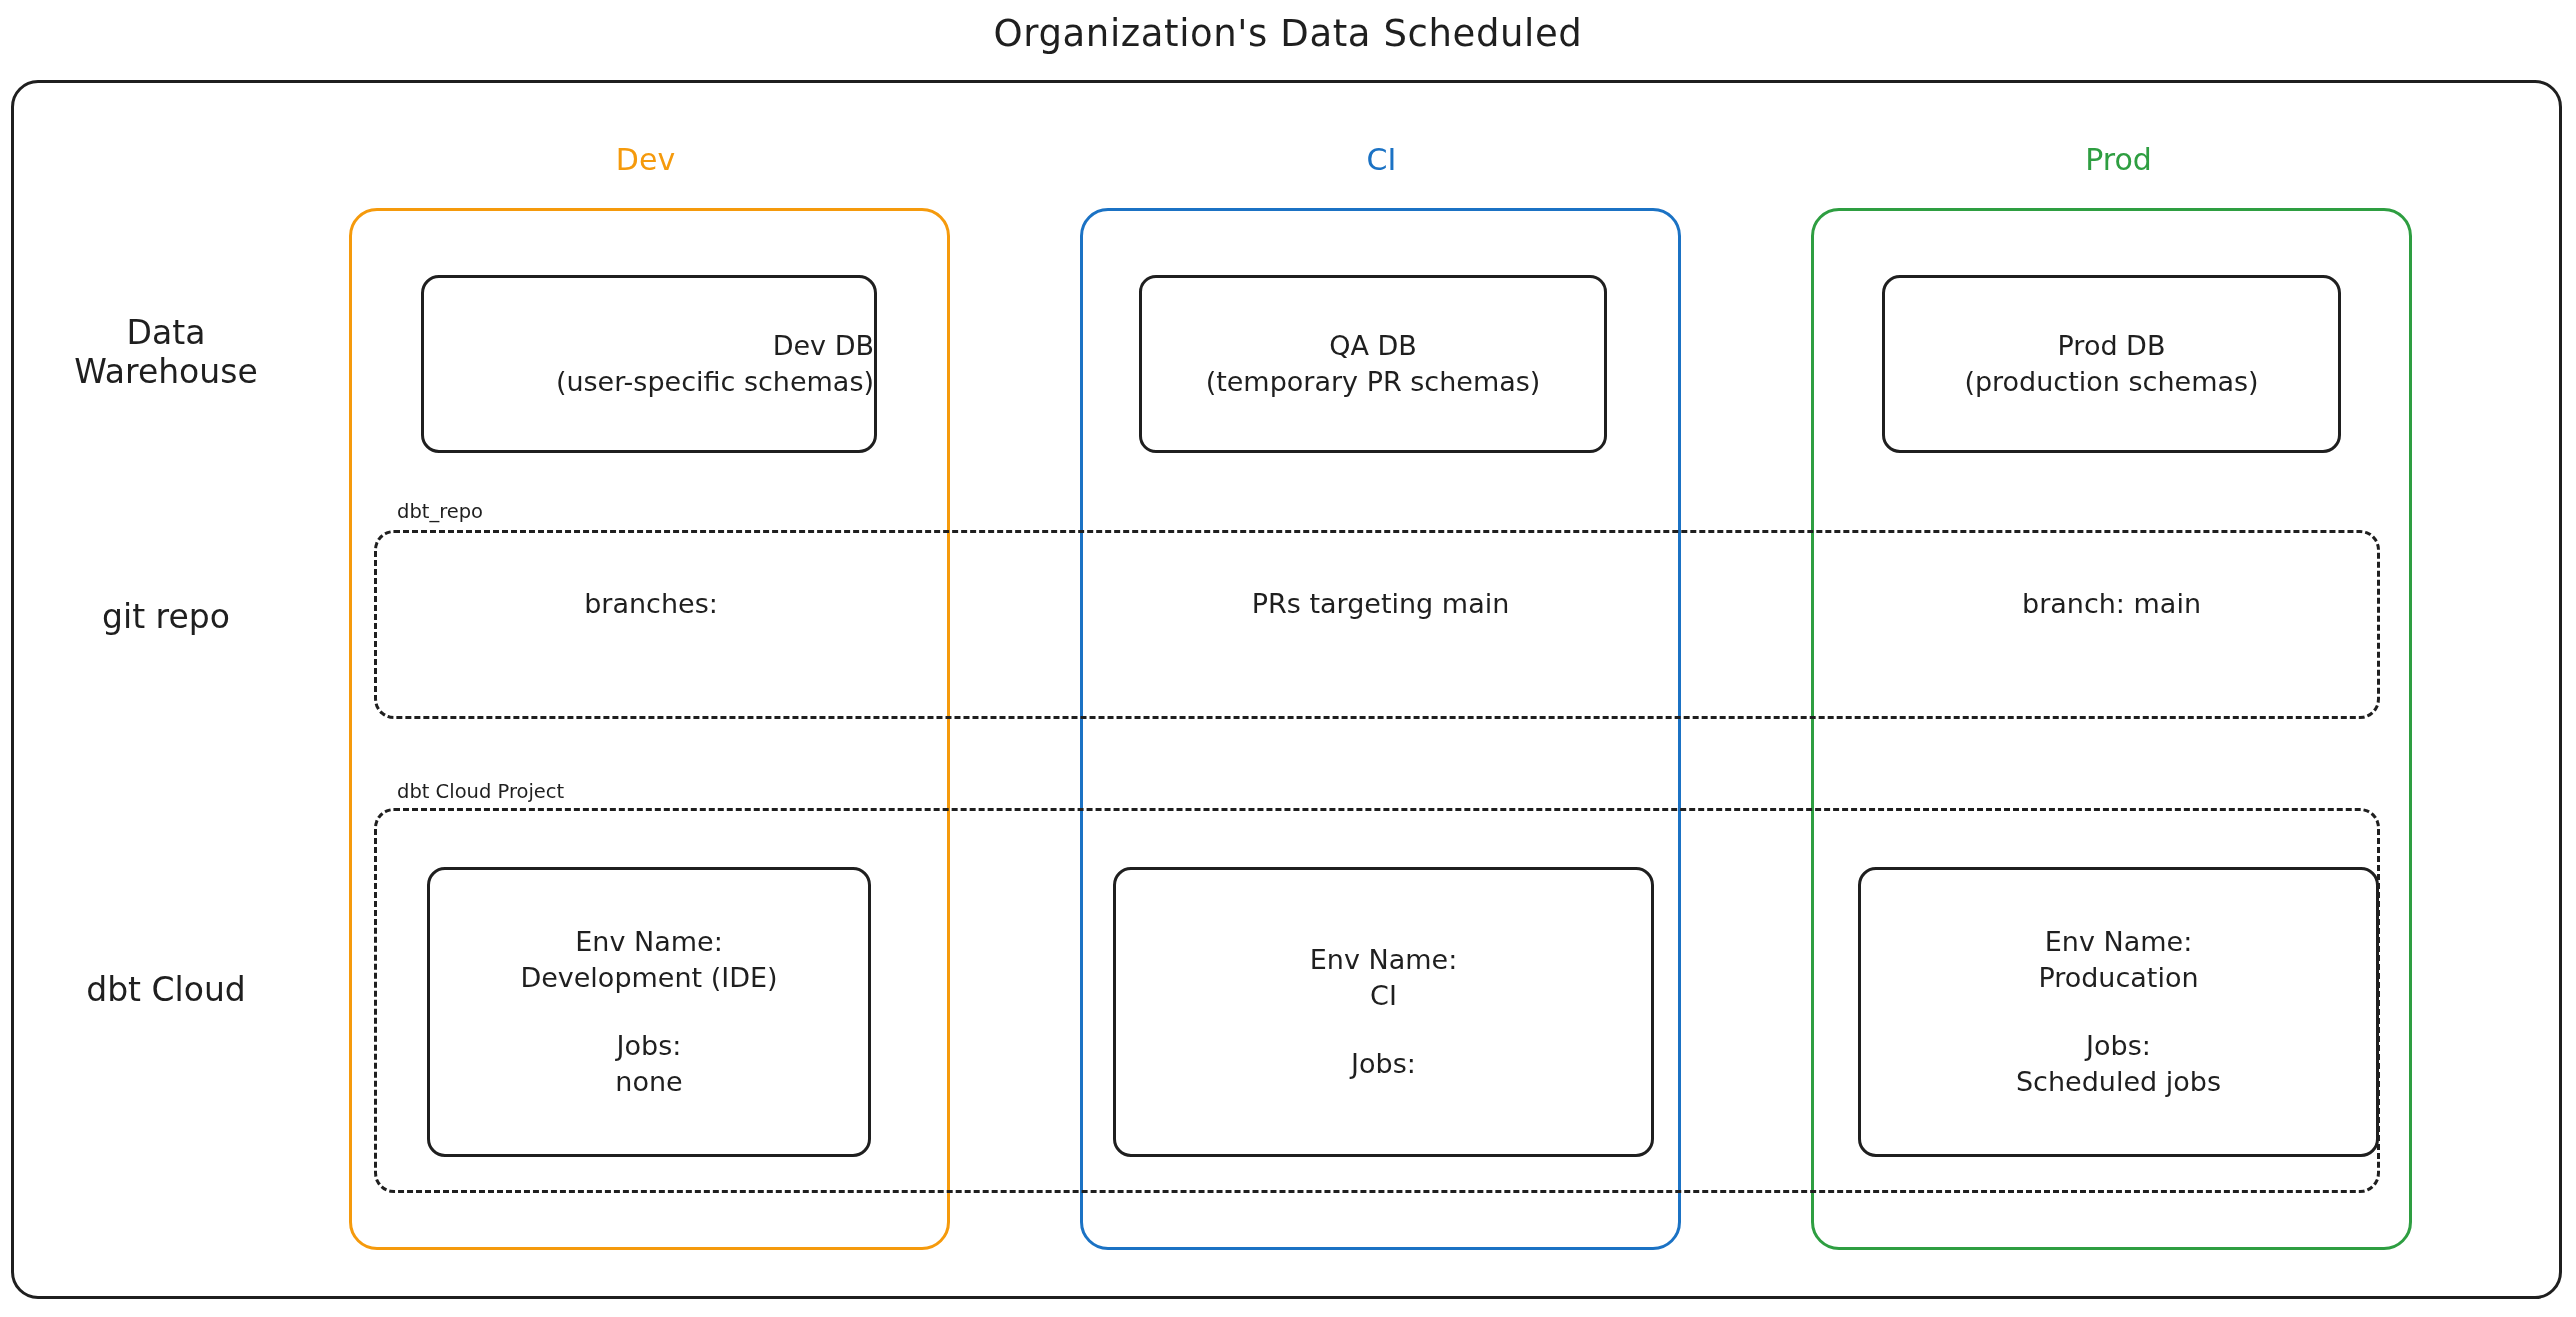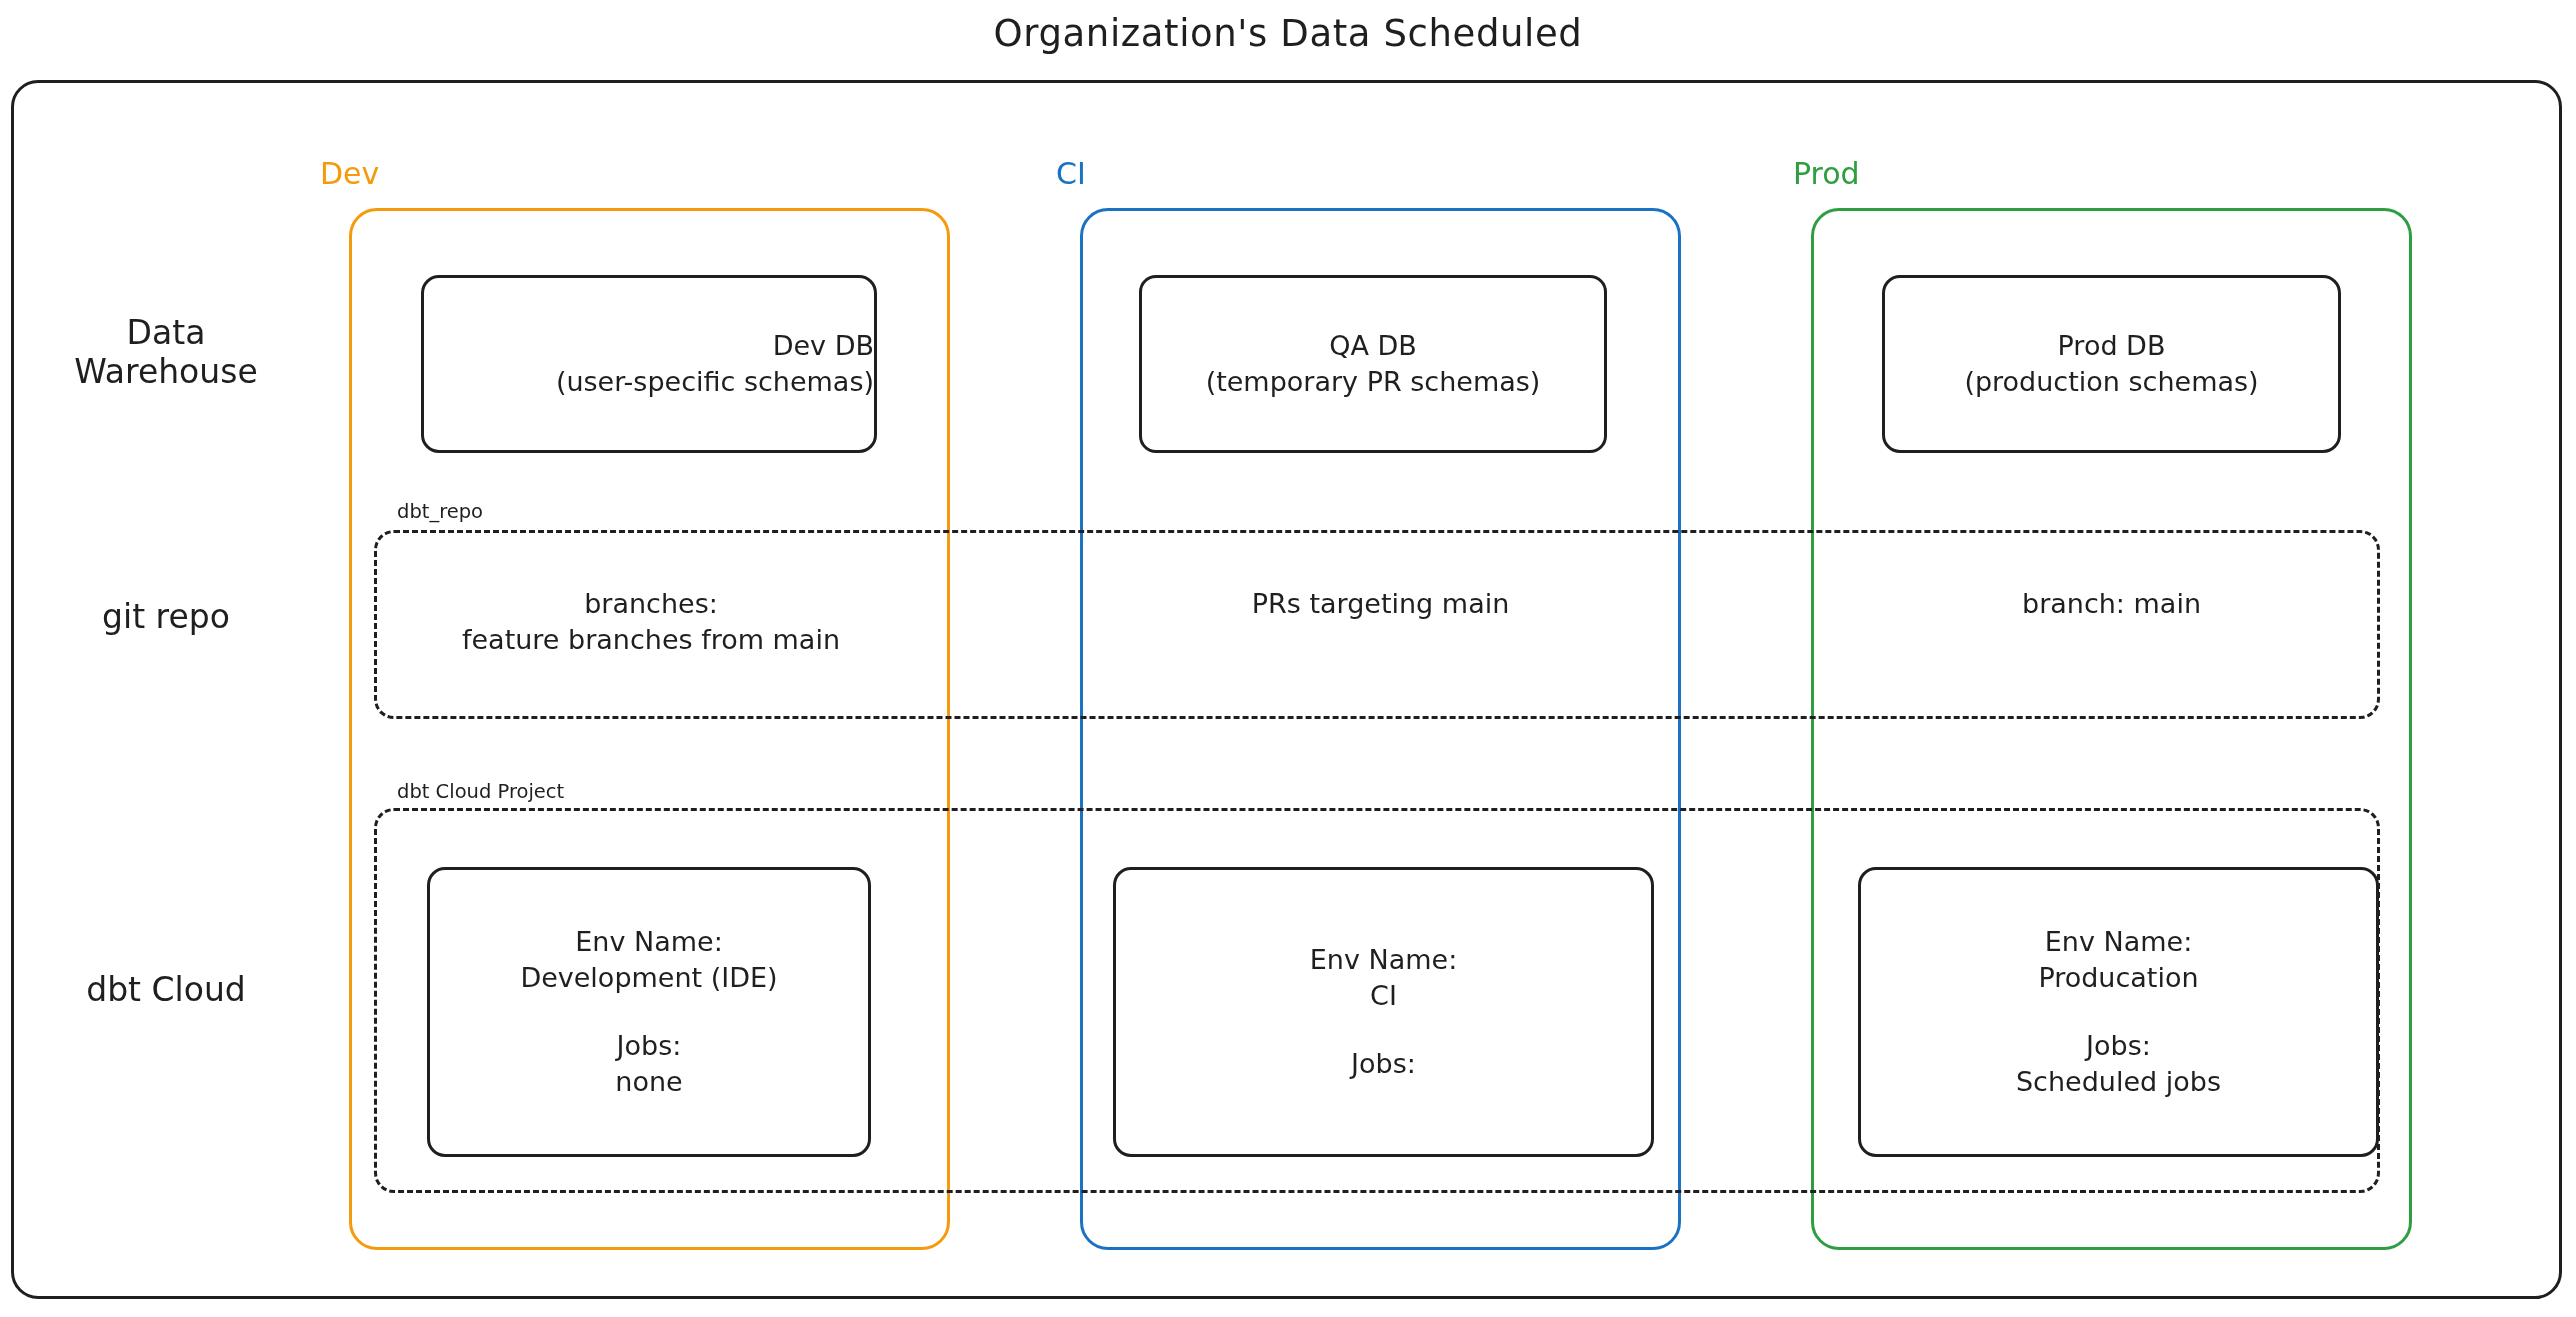--- a/index.html
+++ b/index.html
@@ -50,23 +50,23 @@
     color: #1f1f1f;
   }
   #row-label-warehouse { left: 36px; top: 314px; }
   #row-label-git       { left: 36px; top: 598px; }
   #row-label-dbtcloud  { left: 36px; top: 971px; }
 
   
   .col-header {
     position: absolute;
     width: 651px;
-    text-align: left;
+    text-align: center;
     font-size: 30px;
-    top: 156px;
+    top: 142px;
   }
   #col-header-dev  { left: 320px;  color: #F59A0C; }
   #col-header-ci   { left: 1056px; color: #1B72C4; }
   #col-header-prod { left: 1793px; color: #2E9E41; }
 
   
   .env-column {
     position: absolute;
     top: 208px;
     width: 601px;
@@ -180,21 +180,20 @@
 <div class="node-box db-box" id="db-box-prod">
   <span class="node-line">Prod DB</span>
   <span class="node-line">(production schemas)</span>
 </div>
 
 <div class="dashed-group" id="group-git-repo"></div>
 <div class="dashed-group-label" id="label-git-repo">dbt_repo</div>
 
 <div class="repo-text" id="repo-text-dev">
   <span class="node-line">branches:</span>
-  <span class="node-line">feature branches from main</span>
 </div>
 <div class="repo-text" id="repo-text-ci">
   <span class="node-line">PRs targeting main</span>
 </div>
 <div class="repo-text" id="repo-text-prod">
   <span class="node-line">branch: main</span>
 </div>
 
 <div class="dashed-group" id="group-dbt-project"></div>
 <div class="dashed-group-label" id="label-dbt-project">dbt Cloud Project</div>

